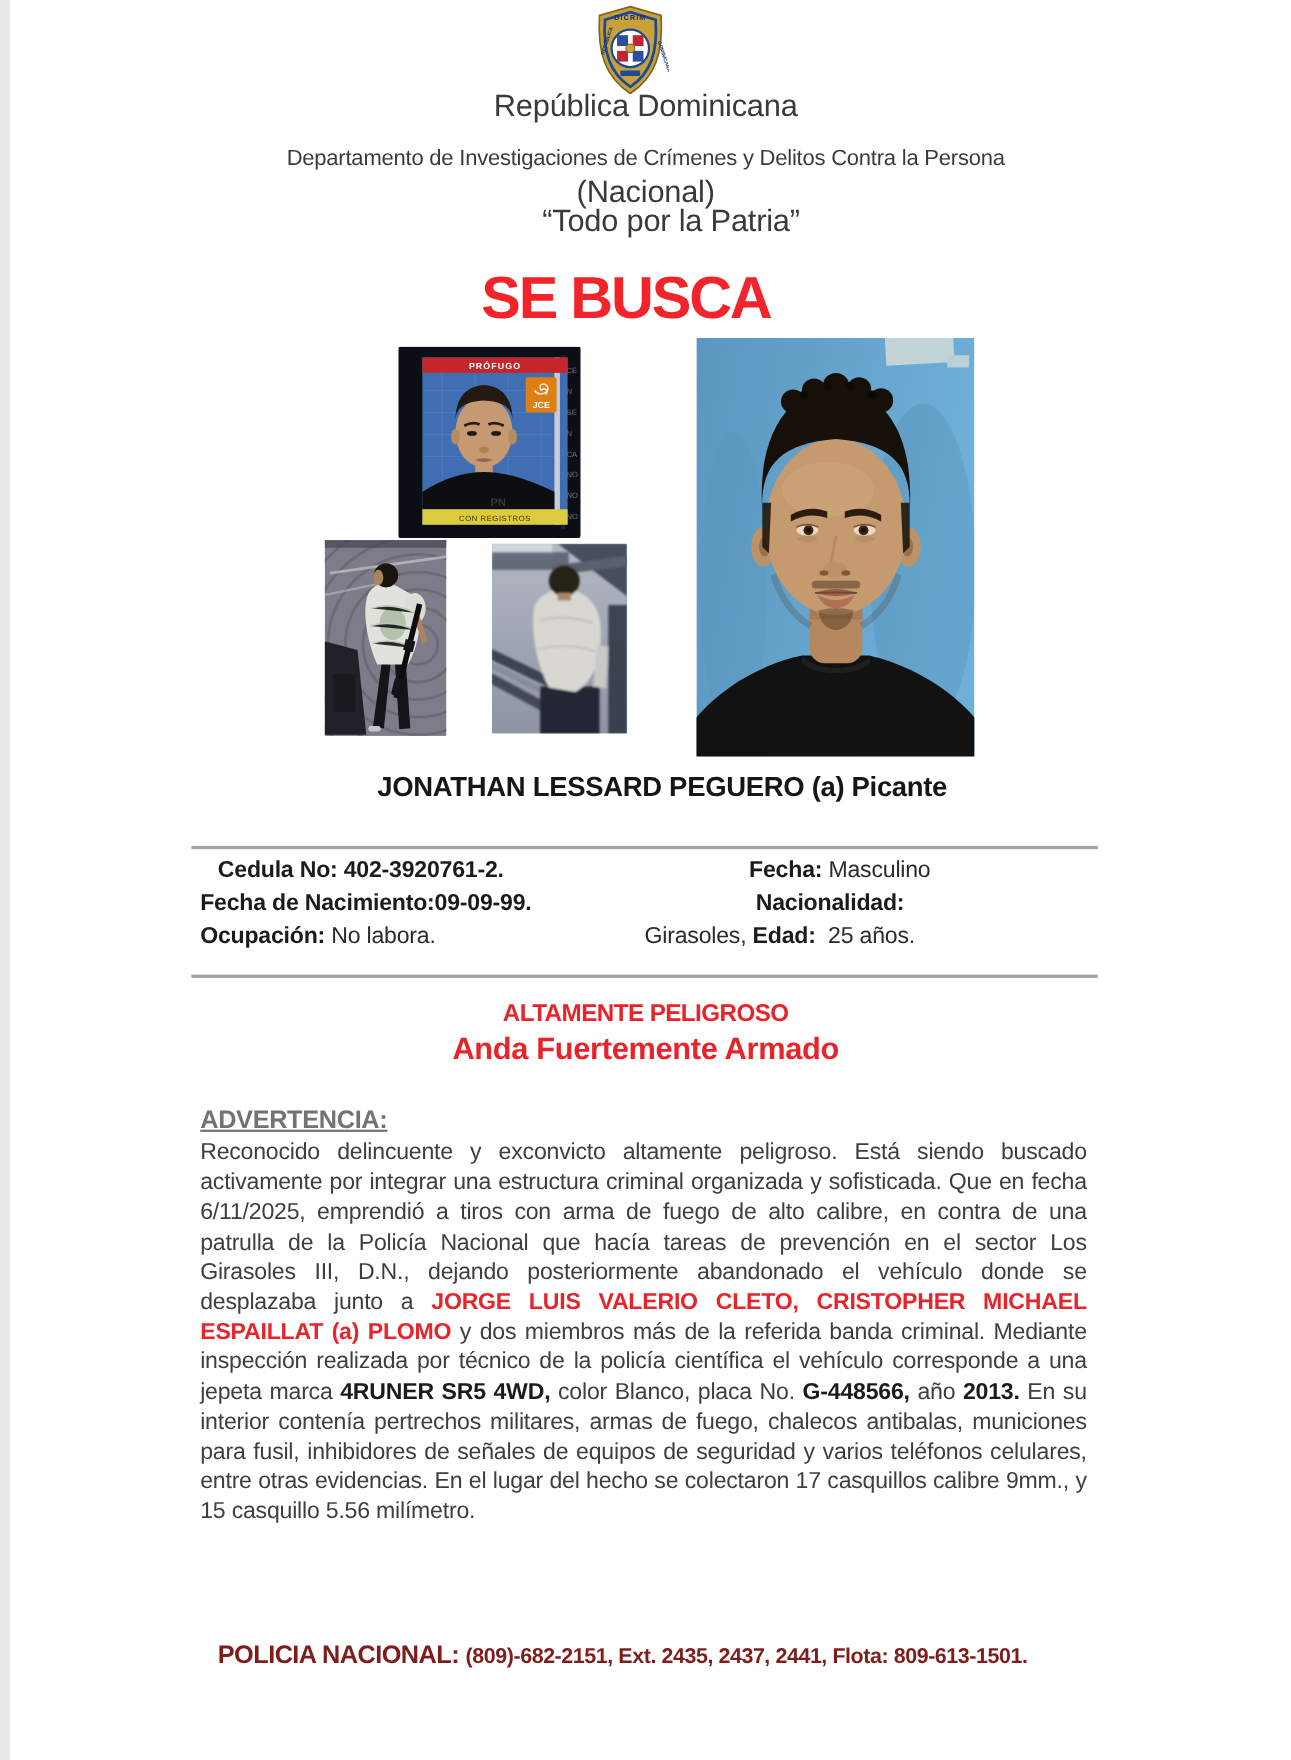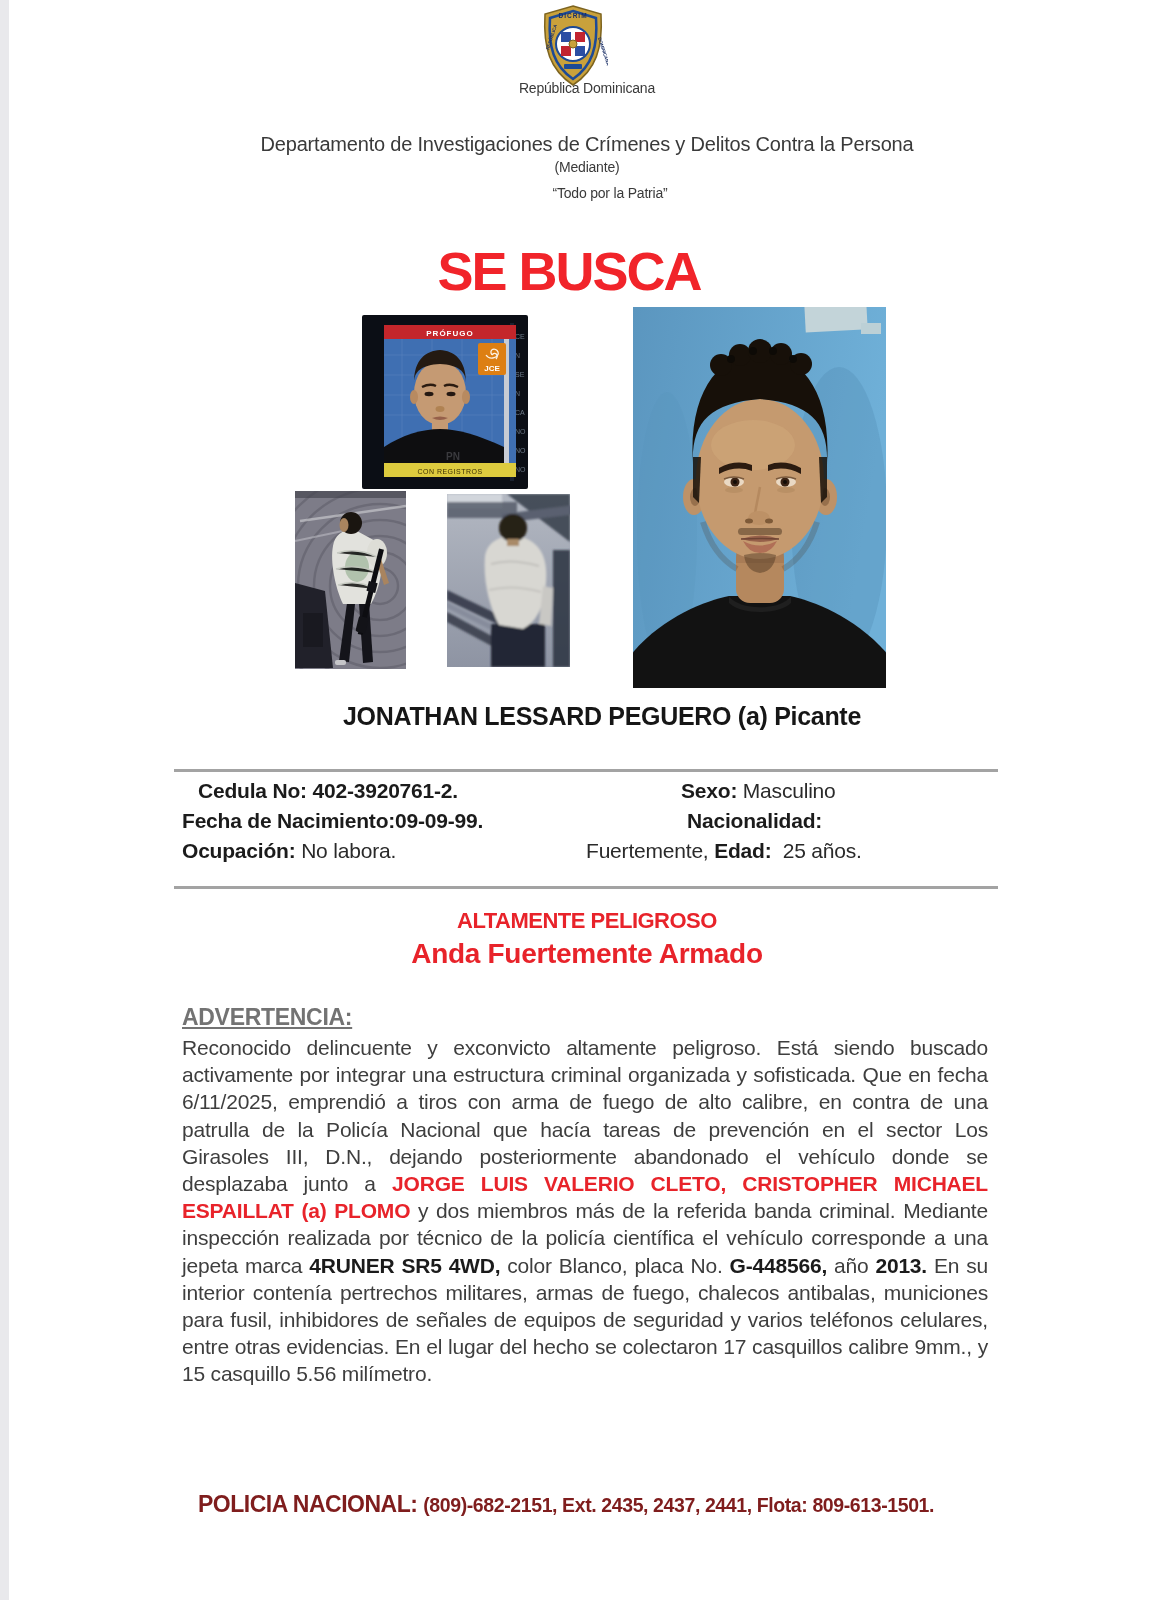--- a/index.html
+++ b/index.html
@@ -1,21 +1,21 @@
 <!DOCTYPE html>
 <html><head>
 <meta charset="utf-8">
 <style>
   html,body{margin:0;padding:0;background:#ffffff;}
   .page{position:relative;width:1174px;height:1600px;background:#ffffff;overflow:hidden;
         font-family:"Liberation Sans",sans-serif;color:#3e3e3e;}
   .abs{position:absolute;}
   .left-edge{left:0;top:0;width:9px;height:1600px;background:#e9e9ec;}
   .ctr{left:0;width:1174px;text-align:center;}
-  .hdr{font-size:14px;color:#3a3a3a;letter-spacing:-0.2px;}
+  .hdr{font-size:28px;color:#3a3a3a;letter-spacing:-0.2px;}
   .hdr-bold{font-size:19.5px;font-weight:bold;color:#1d1d1d;letter-spacing:-0.3px;}
   .sebusca{top:240px;font-size:54px;font-weight:bold;color:#f1242a;letter-spacing:-2px;
            left:-18px;width:1174px;text-align:center;}
   .name-line{top:702px;left:15px;width:1174px;text-align:center;font-size:25px;
              font-weight:bold;color:#161616;letter-spacing:-0.3px;}
   .divider{left:174px;width:824px;height:3px;background:#a3a3a3;}
   .det{font-size:21px;color:#2a2a2a;letter-spacing:-0.2px;white-space:pre;}
   .seg-b{font-weight:bold;color:#1b1b1b;}
   .danger1{top:908px;font-size:22px;font-weight:bold;color:#e8232a;letter-spacing:-0.5px;}
   .danger2{top:938px;font-size:28px;font-weight:bold;color:#e8232a;letter-spacing:-0.3px;}
@@ -50,21 +50,21 @@
     <rect x="21" y="38" width="28" height="4" fill="#ffffff"></rect>
     <rect x="33" y="26" width="4" height="28" fill="#ffffff"></rect>
     <circle cx="35" cy="40" r="4" fill="#c9a13b" stroke="#7d6420" stroke-width="1"></circle>
     <rect x="26" y="60" width="18" height="5" rx="1" fill="#1d4a96"></rect>
     <text x="11" y="46" font-size="4.5" font-weight="bold" fill="#1a2f66" transform="rotate(-72 11 46)">REPÚBLICA</text>
     <text x="60" y="34" font-size="4.5" font-weight="bold" fill="#1a2f66" transform="rotate(72 60 34)">DOMINICANA</text>
   </svg>
 
   <div class="abs ctr hdr" style="top:80px;">República Dominicana</div>
   <div class="abs ctr hdr" style="top:133px;font-size:20px;">Departamento de Investigaciones de Crímenes y Delitos Contra la Persona</div>
-  <div class="abs ctr hdr" style="top:159px;">(Mediante)</div>
+  <div class="abs ctr hdr" style="top:159px;">(Nacional)</div>
   <div class="abs ctr hdr" style="top:185px;margin-left:23px;">“Todo por la Patria”</div>
 
   <div class="abs sebusca">SE BUSCA</div>
 
   <div class="abs photo" style="left:362px;top:315px;">
     <svg width="166" height="174" viewBox="0 0 166 174">
       <rect x="0" y="0" width="166" height="174" rx="2" fill="#0b0e15"></rect>
       <rect x="148" y="8" width="4" height="158" fill="#1a2230"></rect>
       <text x="153" y="24" font-size="7" fill="rgba(185,205,225,0.55)">CE</text>
       <text x="153" y="43" font-size="7" fill="rgba(185,205,225,0.5)">N</text>
@@ -257,27 +257,27 @@
       <path d="M111,248 Q127,244 143,248 Q141,264 127,266 Q113,264 111,248 Z" fill="#4a3320" opacity="0.45"></path>
       <path d="M70,215 Q80,248 104,262 M184,215 Q174,248 150,262" stroke="#4a3320" stroke-width="6" opacity="0.22" fill="none"></path>
     </svg>
   </div>
 
   <div class="abs name-line">JONATHAN LESSARD PEGUERO (a) Picante</div>
 
   <div class="abs divider" style="top:769px;"></div>
 
   <div class="abs det" style="left:198px;top:779px;"><span class="seg-b">Cedula No: 402-3920761-2.</span></div>
-  <div class="abs det" style="left:681px;top:779px;"><span class="seg-b">Sexo:</span><span> Masculino</span></div>
+  <div class="abs det" style="left:681px;top:779px;"><span class="seg-b">Fecha:</span><span> Masculino</span></div>
 
   <div class="abs det" style="left:182px;top:809px;"><span class="seg-b">Fecha de Nacimiento:09-09-99.</span></div>
   <div class="abs det" style="left:687px;top:809px;"><span class="seg-b">Nacionalidad:</span></div>
 
   <div class="abs det" style="left:182px;top:839px;"><span class="seg-b">Ocupación:</span><span> No labora.</span></div>
-  <div class="abs det" style="left:586px;top:839px;"><span>Fuertemente, </span><span class="seg-b">Edad:</span><span>  25 años.</span></div>
+  <div class="abs det" style="left:586px;top:839px;"><span>Girasoles, </span><span class="seg-b">Edad:</span><span>  25 años.</span></div>
 
   <div class="abs divider" style="top:886px;"></div>
 
   <div class="abs ctr danger1">ALTAMENTE PELIGROSO</div>
   <div class="abs ctr danger2">Anda Fuertemente Armado</div>
 
   <div class="abs advert">ADVERTENCIA:</div>
   <div class="abs body-par"><span>Reconocido delincuente y exconvicto altamente peligroso. Está siendo buscado activamente por integrar una estructura criminal organizada y sofisticada. Que en fecha 6/11/2025, emprendió a tiros con arma de fuego de alto calibre, en contra de una patrulla de la Policía Nacional que hacía tareas de prevención en el sector Los Girasoles III, D.N., dejando posteriormente abandonado el vehículo donde se desplazaba junto a </span><span class="seg-red-bold">JORGE LUIS VALERIO CLETO, CRISTOPHER MICHAEL ESPAILLAT (a) PLOMO</span><span> y dos miembros más de la referida banda criminal. Mediante inspección realizada por técnico de la policía científica el vehículo corresponde a una jepeta marca </span><span class="seg-bold">4RUNER SR5 4WD,</span><span> color Blanco, placa No. </span><span class="seg-bold">G-448566,</span><span> año </span><span class="seg-bold">2013.</span><span> En su interior contenía pertrechos militares, armas de fuego, chalecos antibalas, municiones para fusil, inhibidores de señales de equipos de seguridad y varios teléfonos celulares, entre otras evidencias. En el lugar del hecho se colectaron 17 casquillos calibre 9mm., y 15 casquillo 5.56 milímetro.</span></div>
 
   <div class="abs footer"><span class="seg-big">POLICIA NACIONAL: </span><span class="seg-small">(809)-682-2151, Ext. 2435, 2437, 2441, Flota: 809-613-1501.</span></div>

